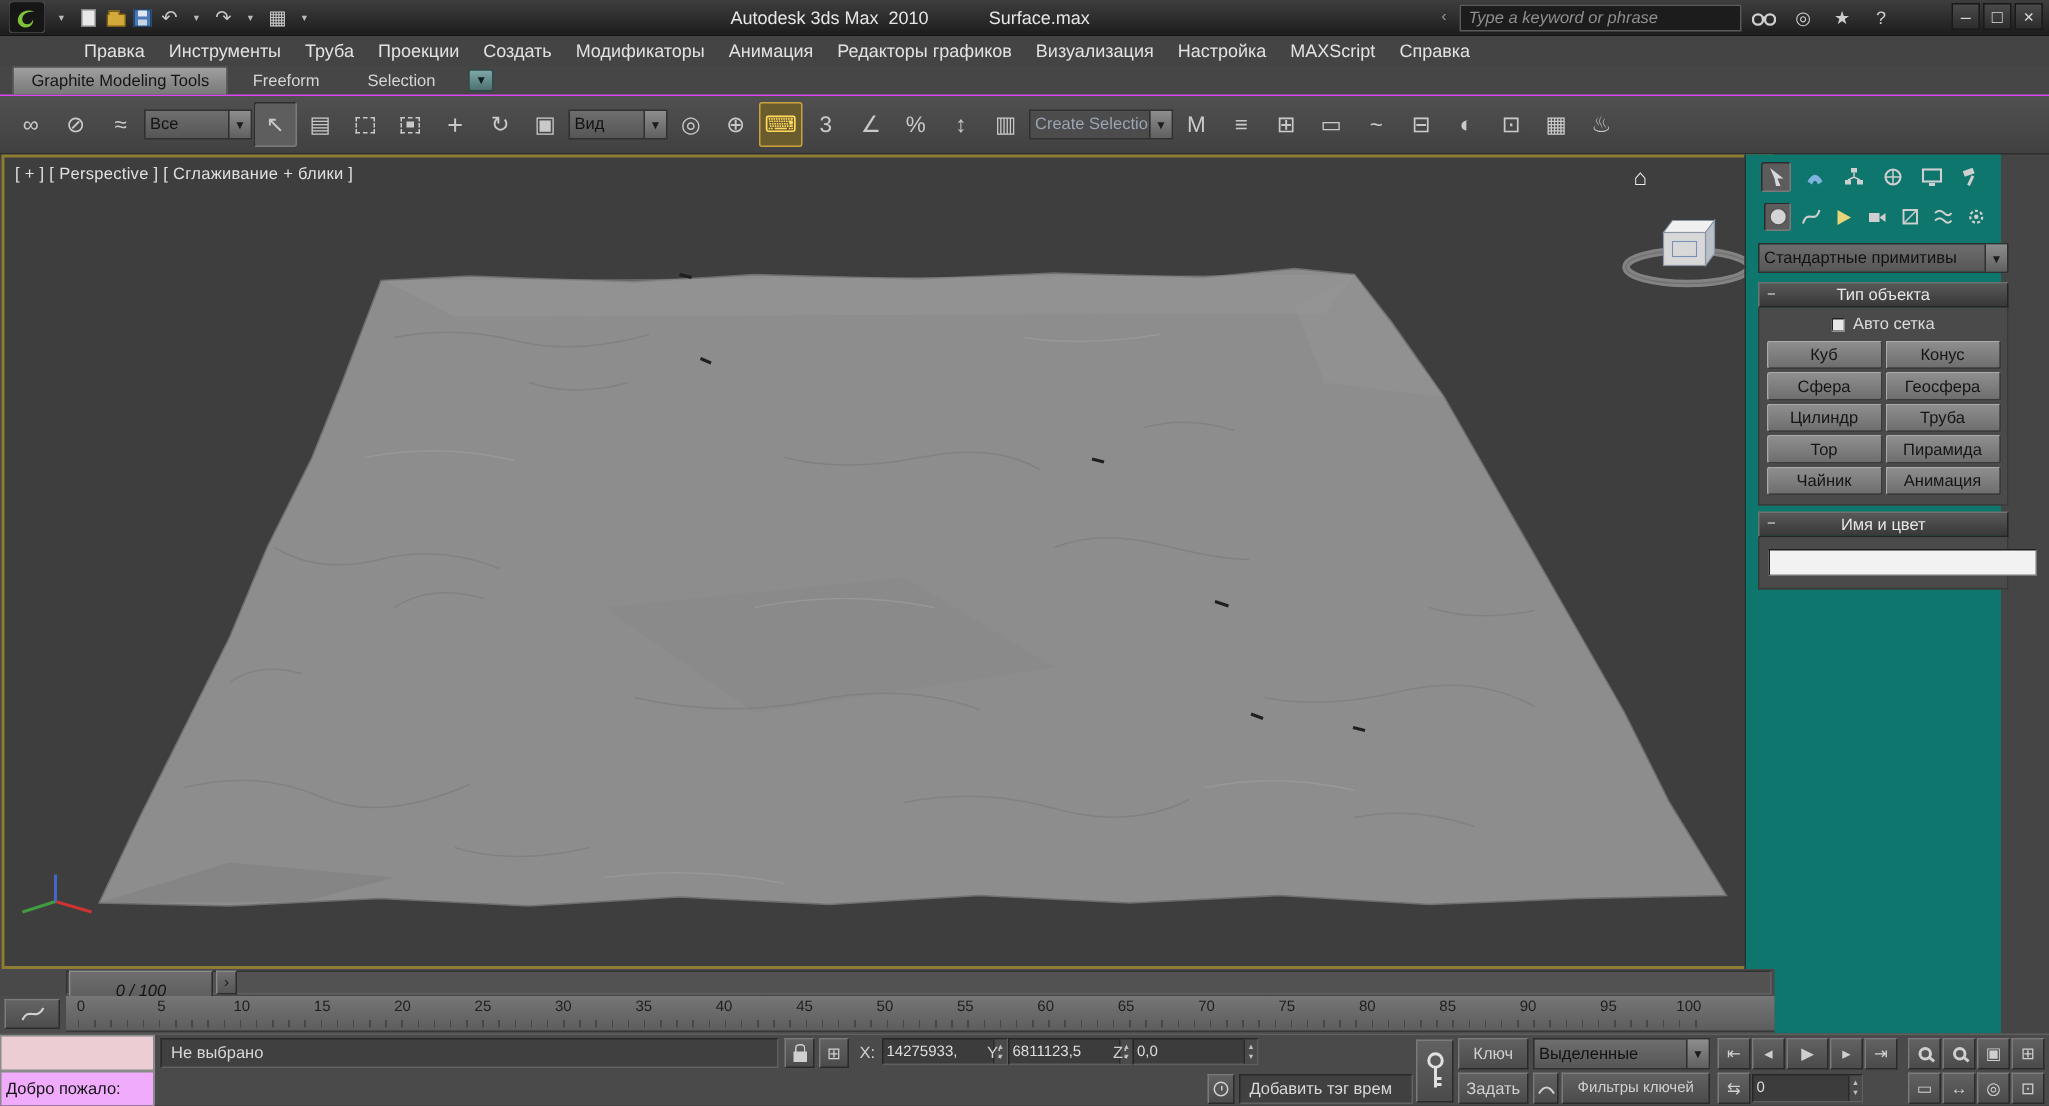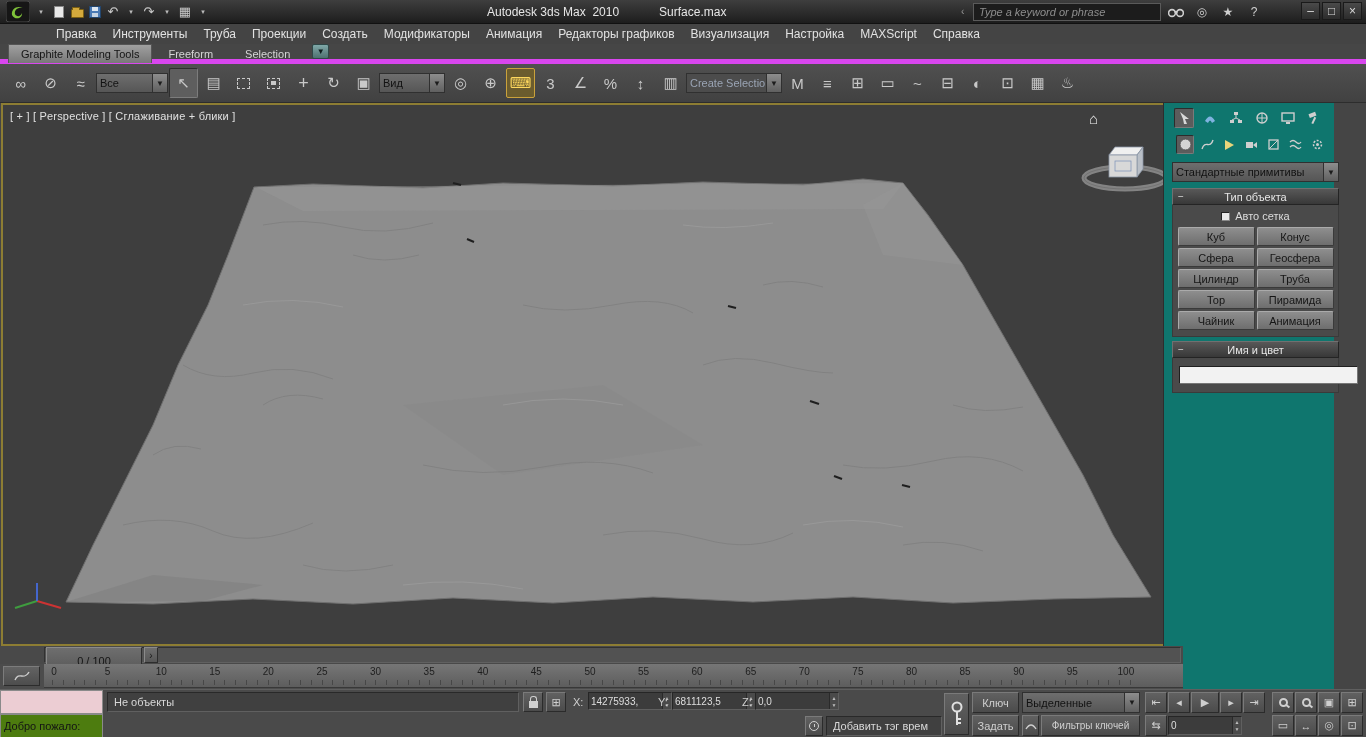--- a/index.html
+++ b/index.html
@@ -25,21 +25,21 @@
   .icbar { position:absolute; left:1166px; top:2px; height:20px; display:flex; align-items:center; gap:6px; }
   .icbtn { width:20px; height:20px; display:flex; align-items:center; justify-content:center; color:#cfcfcf; font-size:12px; }
   .winbtns { position:absolute; right:4px; top:2px; display:flex; gap:2px; }
   .winbtn { width:19px; height:18px; display:flex; align-items:center; justify-content:center; color:#d9d9d9; font-size:12px; background:linear-gradient(#4a4a4a,#2c2c2c); border:1px solid #1a1a1a; }
 
   
   .menubar { left:0; top:24px; width:1366px; height:20px; background:#444; display:flex; align-items:center; padding-left:48px; }
   .menuitem { padding:10px 8px; font-size:12px; color:#e2e2e2; line-height:20px; }
 
   
-  .ribbonrow { left:0; top:44px; width:1366px; height:20px; background:#464646; border-bottom:5px solid #d946ef; display:flex; padding-left:8px; }
+  .ribbonrow { left:0; top:44px; width:1366px; height:20px; background:#464646; border-bottom:1px solid #d946ef; display:flex; align-items:flex-end; padding-left:8px; }
   .rtab-active { height:19px; padding:0 12px; background:linear-gradient(#a0a0a0,#787878); color:#141414; font-size:11px; display:flex; align-items:center; border:1px solid #555; border-bottom:none; }
   .rtab { height:19px; padding:0 16px; color:#d5d5d5; font-size:11px; display:flex; align-items:center; }
   .rminbtn { width:17px; height:15px; margin-left:6px; margin-bottom:2px; background:linear-gradient(#7fa8a8,#4e7070); border:1px solid #2f4848; color:#0e1e1e; font-size:8px; display:flex; align-items:center; justify-content:center; border-radius:2px; }
 
   
   .toolbar { left:0; top:64px; width:1366px; height:39px; background:linear-gradient(#505050,#414141); border-bottom:1px solid #2d2d2d; display:flex; align-items:center; padding-left:6px; gap:1px; }
   .tbtn { width:29px; height:30px; display:flex; align-items:center; justify-content:center; color:#c9c9c9; font-size:15px; border:1px solid transparent; border-radius:2px; flex:none; }
   .tbtn.pressed { background:#5e5e5e; border-color:#2e2e2e #7c7c7c #7c7c7c #2e2e2e; }
   .tbtn.hl { background:#6b5c2e; border-color:#caa23c; color:#ffd95e; }
   .dashsq { width:13px; height:11px; border:1px dashed #c9c9c9; }
@@ -71,33 +71,33 @@
   .autogrid { display:flex; align-items:center; justify-content:center; gap:5px; height:16px; color:#dcdcdc; }
   .chk { width:9px; height:9px; background:#e8e8e8; border:1px solid; border-color:#222 #888 #888 #222; }
   .primgrid { display:flex; flex-wrap:wrap; justify-content:center; padding-top:2px; }
   .prim { width:77px; height:19px; display:flex; align-items:center; justify-content:center; background:linear-gradient(#8e8e8e,#6e6e6e); border:1px solid; border-color:#aaa #3a3a3a #3a3a3a #aaa; border-radius:2px; color:#151515; font-size:11px; margin:1px; }
   .namerow { display:flex; gap:4px; padding:5px 4px 3px; }
   .namefield { flex:1; height:18px; background:#f2f2f2; border:1px solid; border-color:#1f1f1f #777 #777 #1f1f1f; }
 
   
   .timeslider { left:0; top:646px; width:1183px; height:18px; background:#494949; }
   .tstrack { position:absolute; left:44px; top:1px; right:2px; height:16px; background:#525252; border:1px solid; border-color:#313131 #616161 #616161 #313131; }
-  .tshandle { position:absolute; left:46px; top:1px; width:96px; height:28px; background:linear-gradient(#6e6e6e,#565656); border:1px solid; border-color:#8a8a8a #2d2d2d #2d2d2d #8a8a8a; color:#141414; font-size:11px; display:flex; align-items:center; justify-content:center; }
+  .tshandle { position:absolute; left:46px; top:1px; width:96px; height:28px; background:linear-gradient(#6e6e6e,#565656); border:1px solid; border-color:#8a8a8a #2d2d2d #2d2d2d #8a8a8a; color:#141414; font-size:11px; display:flex; align-items:center; justify-content:center;font-style:italic; }
   .tsstep { position:absolute; left:144px; top:1px; width:14px; height:16px; background:linear-gradient(#6e6e6e,#565656); border:1px solid; border-color:#8a8a8a #2d2d2d #2d2d2d #8a8a8a; color:#1a1a1a; font-size:10px; display:flex; align-items:center; justify-content:center; }
   .trackbar { left:0; top:664px; width:1183px; height:25px; background:#4c4c4c; }
   .mcebtn { position:absolute; left:3px; top:2px; width:37px; height:20px; background:linear-gradient(#636363,#4d4d4d); border:1px solid; border-color:#7c7c7c #2c2c2c #2c2c2c #7c7c7c; display:flex; align-items:center; justify-content:center; }
   .rulerband { position:absolute; left:44px; top:0; right:0; height:24px; background:linear-gradient(#767676,#5d5d5d); border-bottom:1px solid #383838; }
   .rulerband::after { content:""; position:absolute; left:8px; width:1080px; bottom:2px; height:5px; background:repeating-linear-gradient(90deg,#474747 0 1px,transparent 1px 10.78px); }
   .ruler { position:absolute; left:0; top:2px; width:1092px; display:flex; justify-content:space-between; }
   .tick { width:20px; text-align:center; font-size:10px; color:#1e1e1e; }
 
   
   .statusbar { left:0; top:689px; width:1366px; height:48px; background:#4a4a4a; border-top:1px solid #5f5f5f; }
   .listener-top { position:absolute; left:0; top:0; width:103px; height:24px; background:#eccdd3; border:1px solid #8a8a8a; }
-  .listener-bottom { position:absolute; left:0; top:24px; width:103px; height:24px; background:#4d7c0f; border:1px solid #8a8a8a; color:#141414; font-size:11px; display:flex; align-items:center; padding:0 3px; }
+  .listener-bottom { position:absolute; left:0; top:24px; width:103px; height:24px; background:#f0abfc; border:1px solid #8a8a8a; color:#141414; font-size:11px; display:flex; align-items:center; padding:0 3px; }
   .sfield { background:#404040; border:1px solid; border-color:#292929 #606060 #606060 #292929; color:#d8d8d8; display:flex; align-items:center; padding:0 6px; font-size:11px; white-space:nowrap; overflow:hidden; }
   .sbtn { background:linear-gradient(#616161,#4b4b4b); border:1px solid; border-color:#7a7a7a #2b2b2b #2b2b2b #7a7a7a; display:flex; align-items:center; justify-content:center; color:#cfcfcf; }
   .coordlab { position:absolute; color:#cfcfcf; font-size:11px; top:6px; }
   .coord { position:absolute; top:2px; width:84px; height:18px; background:#3c3c3c; border:1px solid; border-color:#262626 #5f5f5f #5f5f5f #262626; display:flex; }
   .coord input { flex:1; min-width:0; background:transparent; border:none; outline:none; color:#dedede; font-size:10px; padding:0 2px; font-family:inherit; }
   .spin { width:9px; display:flex; flex-direction:column; align-items:center; justify-content:center; gap:1px; color:#bdbdbd; font-size:5px; background:#4a4a4a; border-left:1px solid #2a2a2a; }
   .lockicon { width:9px; height:7px; background:#cfcfcf; position:relative; margin-top:4px; }
   .lockicon::before { content:""; position:absolute; top:-5px; left:1px; width:5px; height:5px; border:1px solid #cfcfcf; border-bottom:none; border-radius:3px 3px 0 0; }
   .mag { width:9px; height:9px; border:2px solid #cfcfcf; border-radius:50%; position:relative; }
   .mag::after { content:""; position:absolute; width:5px; height:2px; background:#cfcfcf; right:-4px; bottom:-2px; transform:rotate(40deg); }
@@ -458,21 +458,21 @@
   </div>
 </div>
 
 <div class="abs statusbar">
   <div class="listener-top"></div>
   <div class="listener-bottom">
     <span>Добро пожало:</span>
   </div>
 
   <div class="sfield abs" style="left:107px; top:2px; width:412px; height:20px;">
-    <span>Не объекты</span>
+    <span>Не выбрано</span>
   </div>
   <div class="sbtn abs" style="left:523px; top:2px; width:20px; height:20px;">
     <span class="lockicon"></span>
   </div>
   <div class="sbtn abs" style="left:546px; top:2px; width:20px; height:20px;">⊞</div>
 
   <span class="coordlab" style="left:573px;">X:</span>
   <div class="coord" style="left:588px;">
     <input value="14275933," style="">
     <span class="spin">

